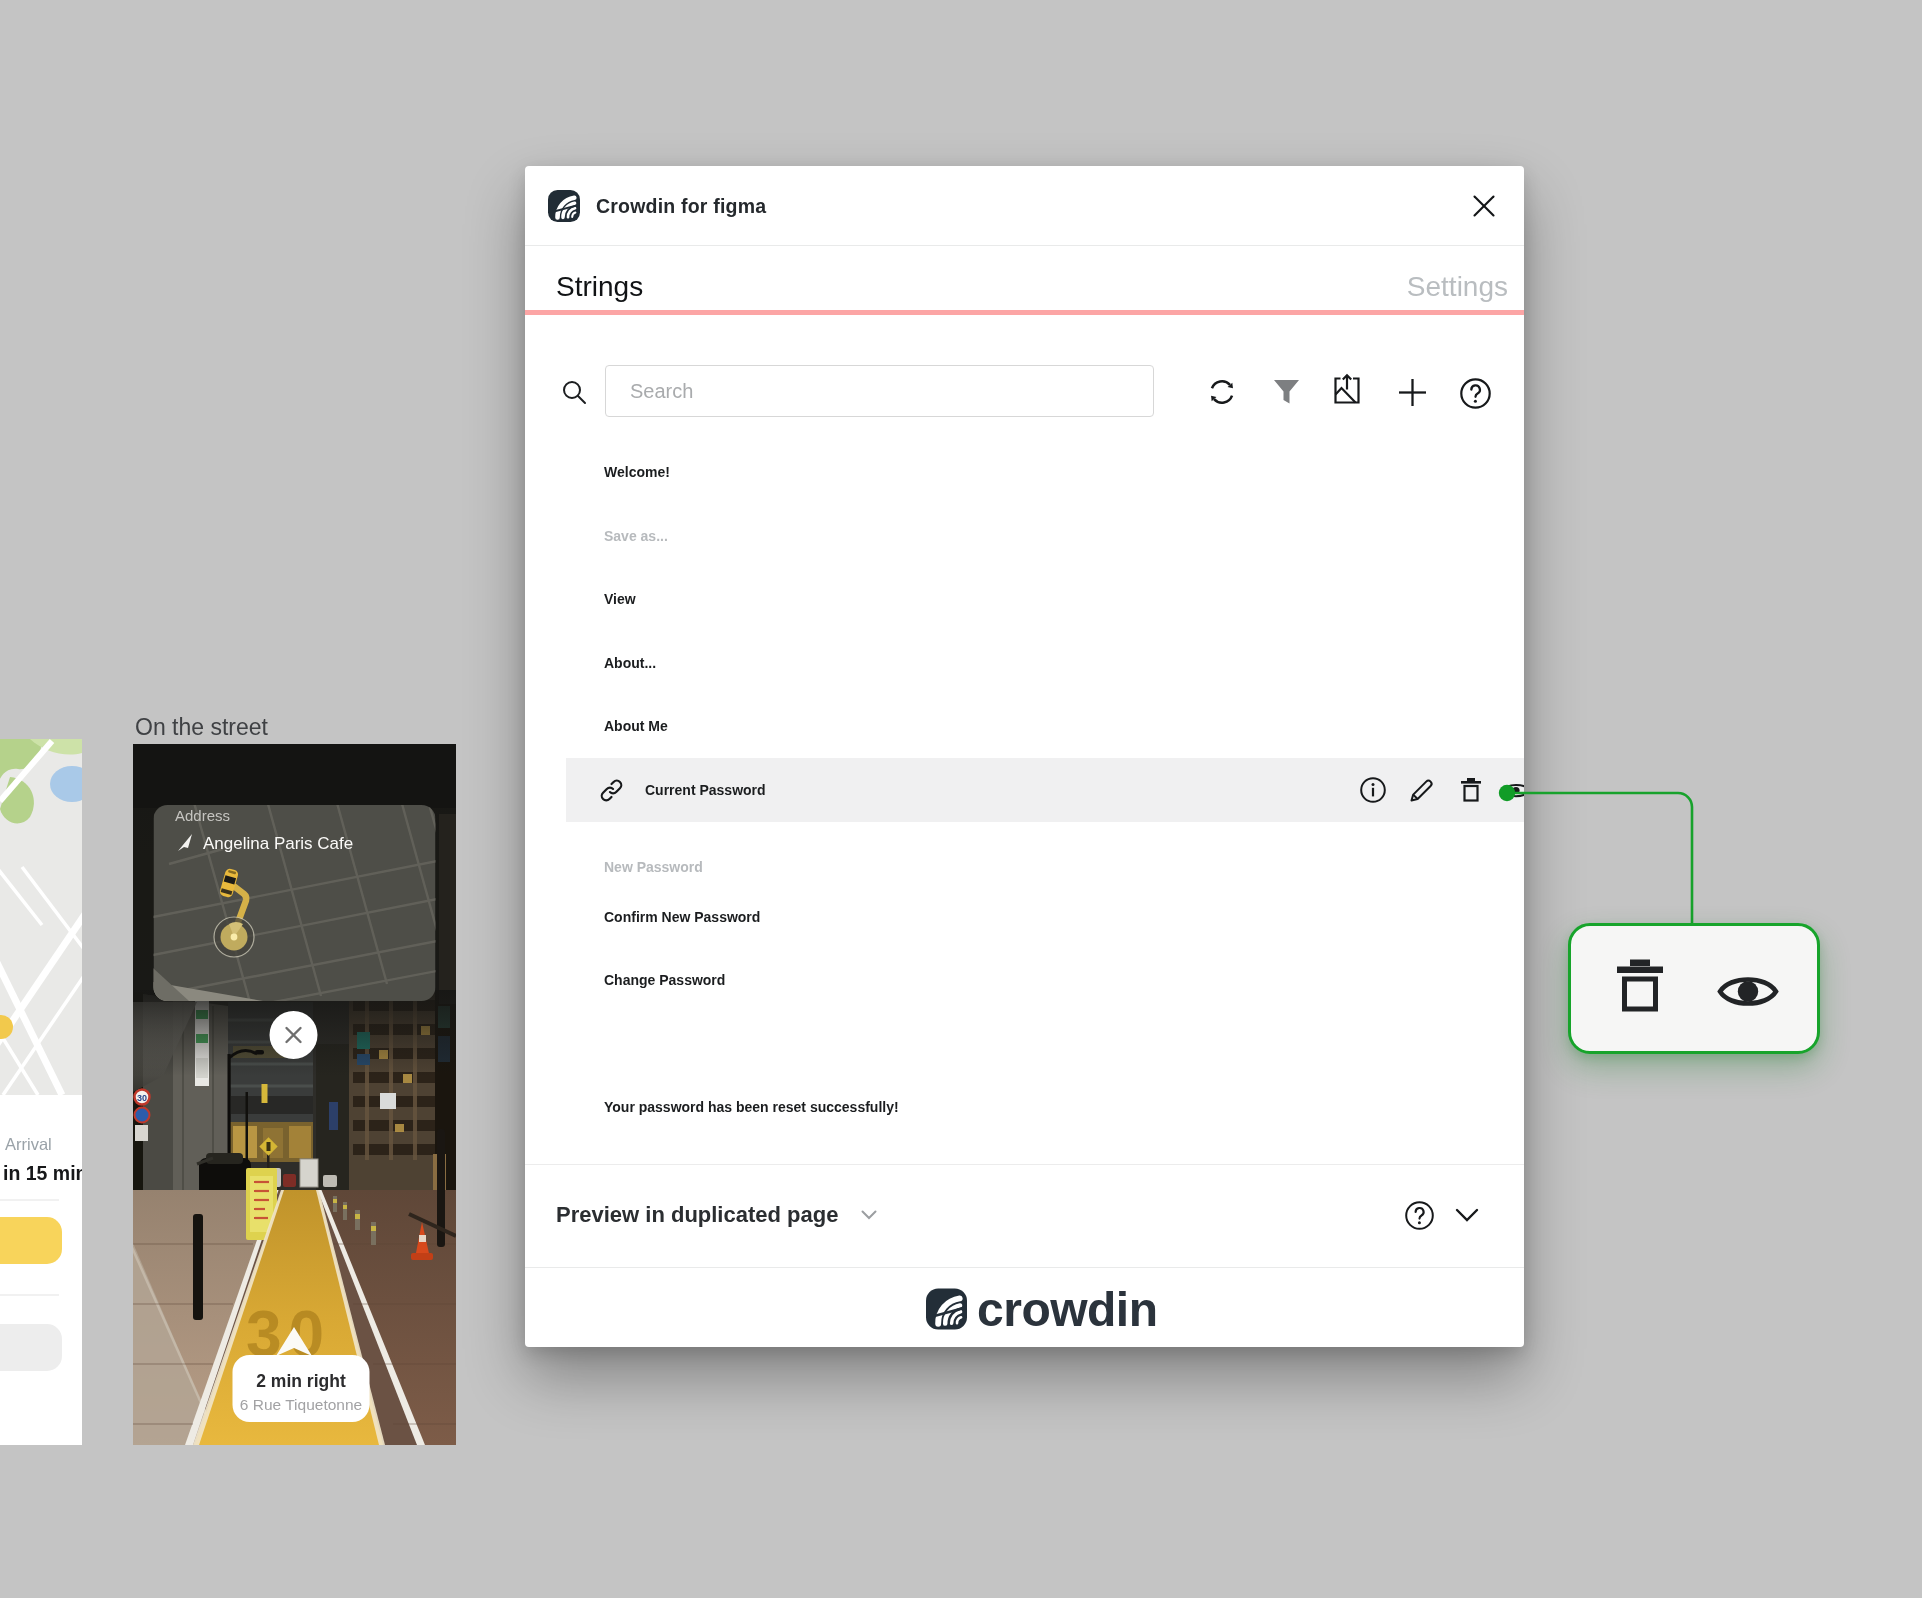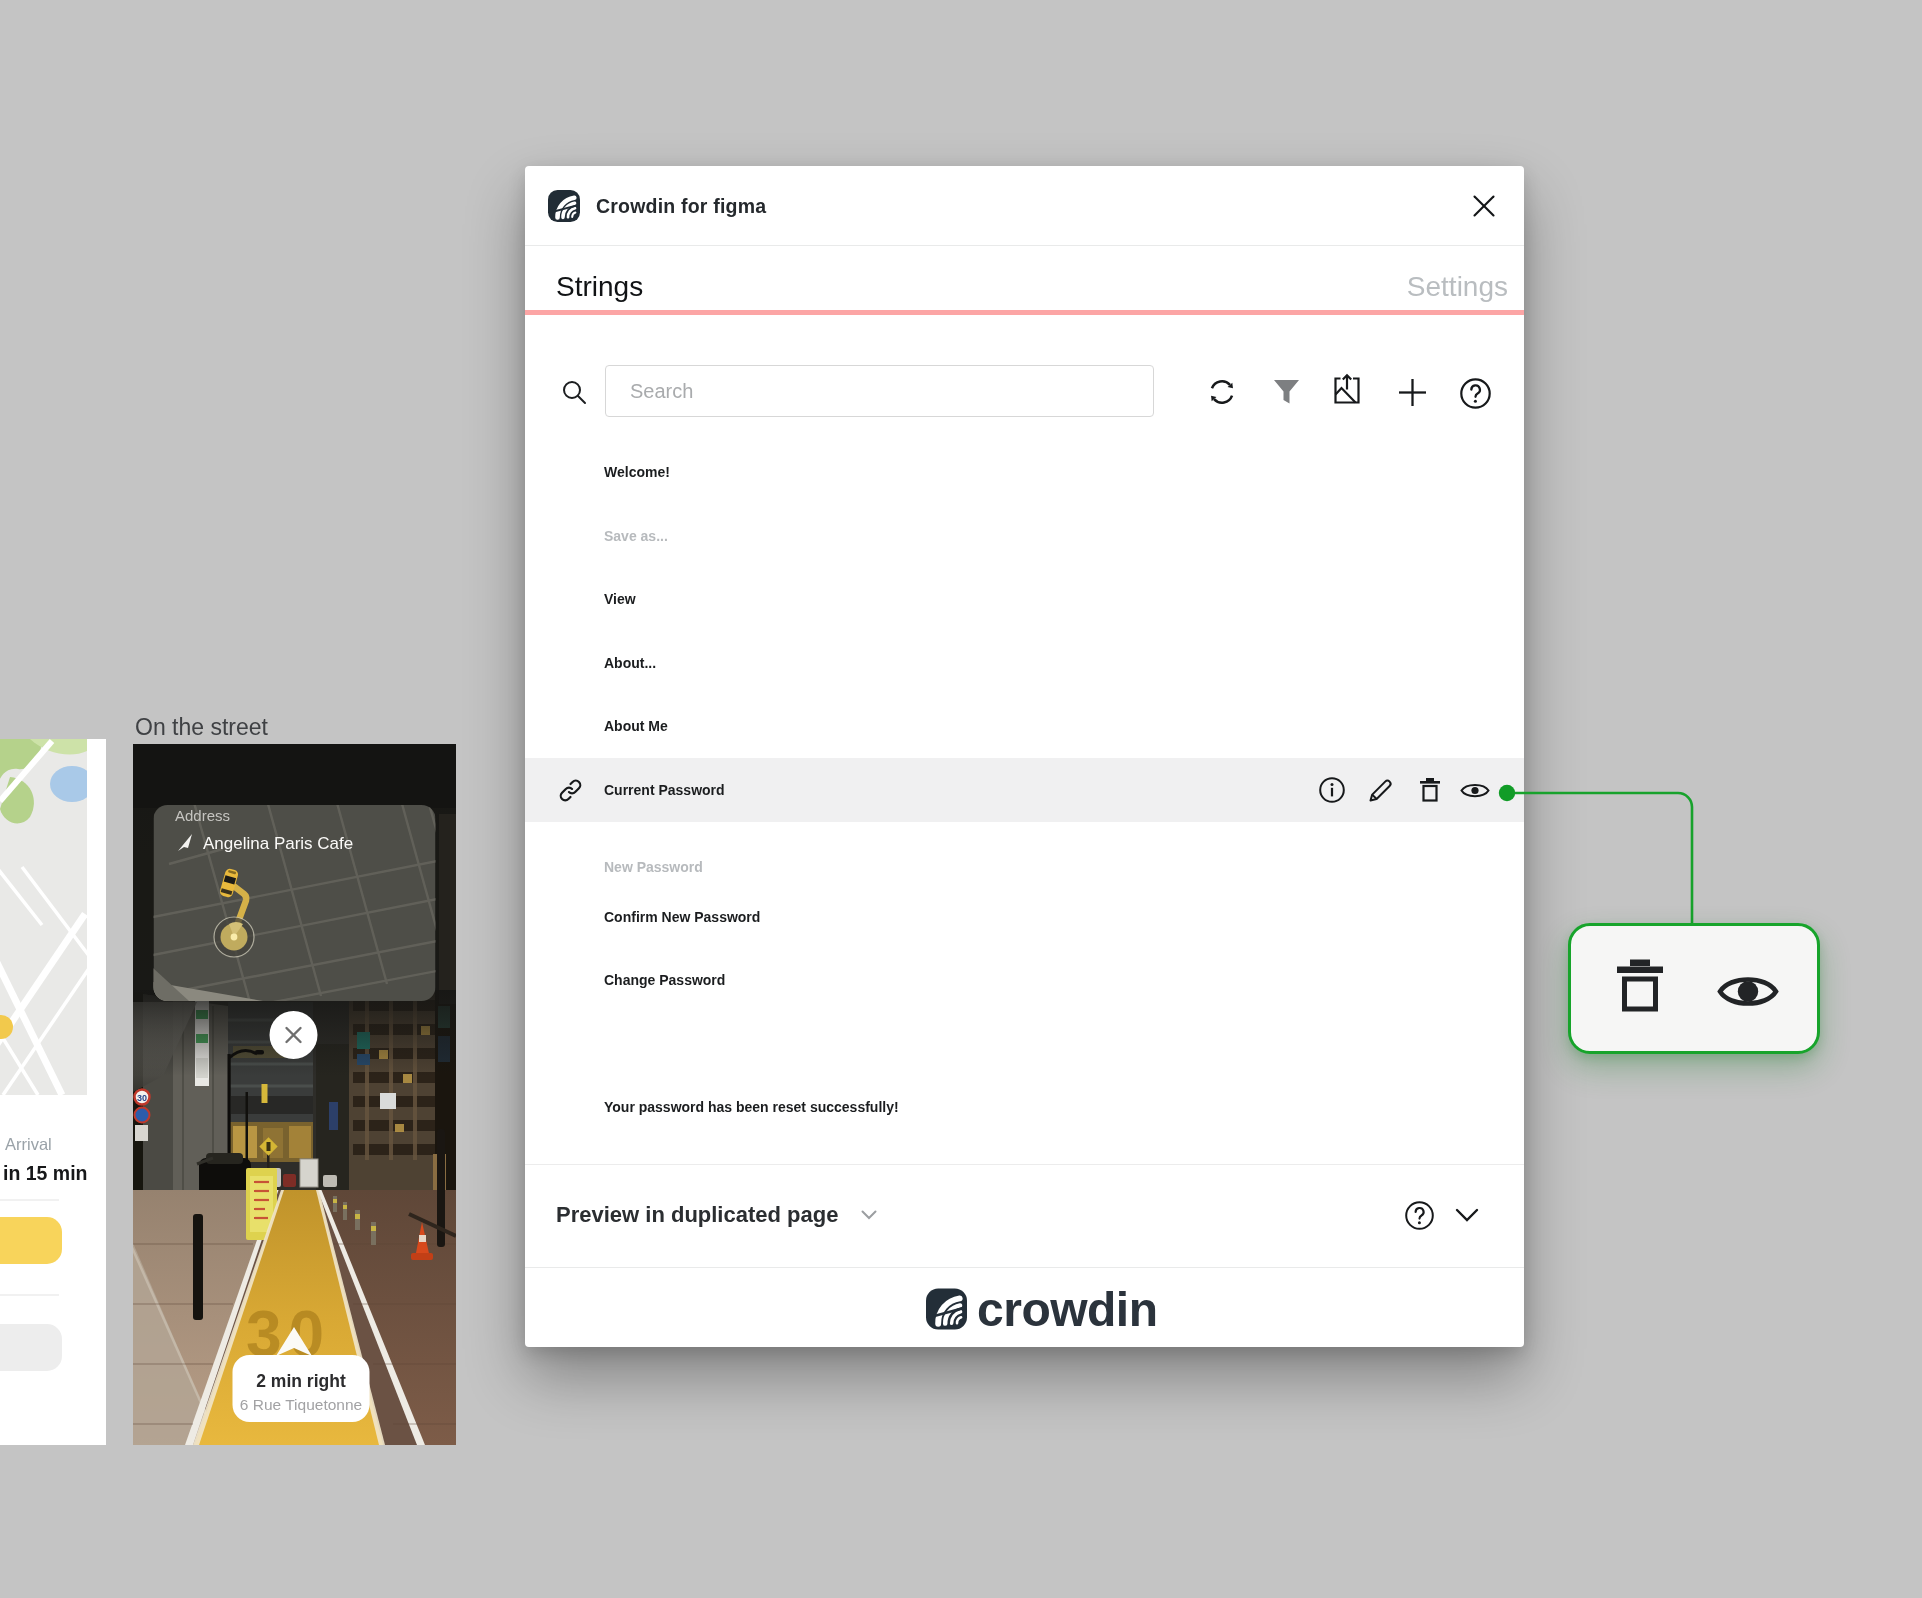--- a/index.html
+++ b/index.html
@@ -19,33 +19,33 @@
   .tab-settings { position:absolute; right:16px; top:40px; transform:translateY(-50%); font-size:28px; color:#b9bdc0;text-align:right; }
   #searchrow { position:absolute; left:0; top:161px; width:100%; height:113px; }
   #searchbox { position:absolute; left:80px; top:38px; width:549px; height:52px; border:1px solid #d7d7d7; border-radius:4px; }
   #searchbox span { position:absolute; left:24px; top:50%; transform:translateY(-50%); font-size:20px; color:#a9abad; }
 
   
   #list { position:absolute; left:0; top:274px; width:100%; height:724px; overflow:hidden; }
   .row { position:absolute; left:0; width:100%; height:64px; }
   .row .txt { position:absolute; left:79px; top:50%; transform:translateY(-50%); font-size:14px; color:#1b1d1f;font-weight:bold; }
   .row.gray .txt { color:#b7babd; }
-  .row.hl { background:#f0f0f1; }
+  .row.hl { background:#f0f0f1;margin-left:41px; }
 
   
   #bottombar { position:absolute; left:0; top:998px; width:100%; height:103px; border-top:1px solid #ececec; }
   #bottombar .lbl { position:absolute; left:31px; top:50px; transform:translateY(-50%); font-size:22px; font-weight:bold; color:#2b2e31; }
   #footer { position:absolute; left:0; top:1101px; width:100%; height:80px; border-top:1px solid #e9eaea; }
 
   
   #tooltip { left:1568px; top:923px; width:252px; height:131px; background:#f6f6f5; border:3px solid #17a42b; border-radius:22px;
              box-shadow:0 14px 30px rgba(20,120,35,.30), 0 4px 10px rgba(20,120,35,.18); }
 
   
-  #phone1 { left:0; top:739px; width:106px; height:706px; background:#fff; overflow:hidden; }
+  #phone1 { left:0; top:739px; width:82px; height:706px; background:#fff; overflow:hidden; }
   
   #street-label { left:135px; top:714px; font-size:23px; color:#3f4144; }
   #phone2 { left:133px; top:744px; width:323px; height:701px; background:#1a1a18; overflow:hidden; }
 </style>
 </head>
 <body>
 
 <div id="phone1" class="abs">
   <svg width="87" height="706" viewBox="0 0 87 706">
     <rect x="0" y="0" width="87" height="356" fill="#e9e9e7"></rect>

